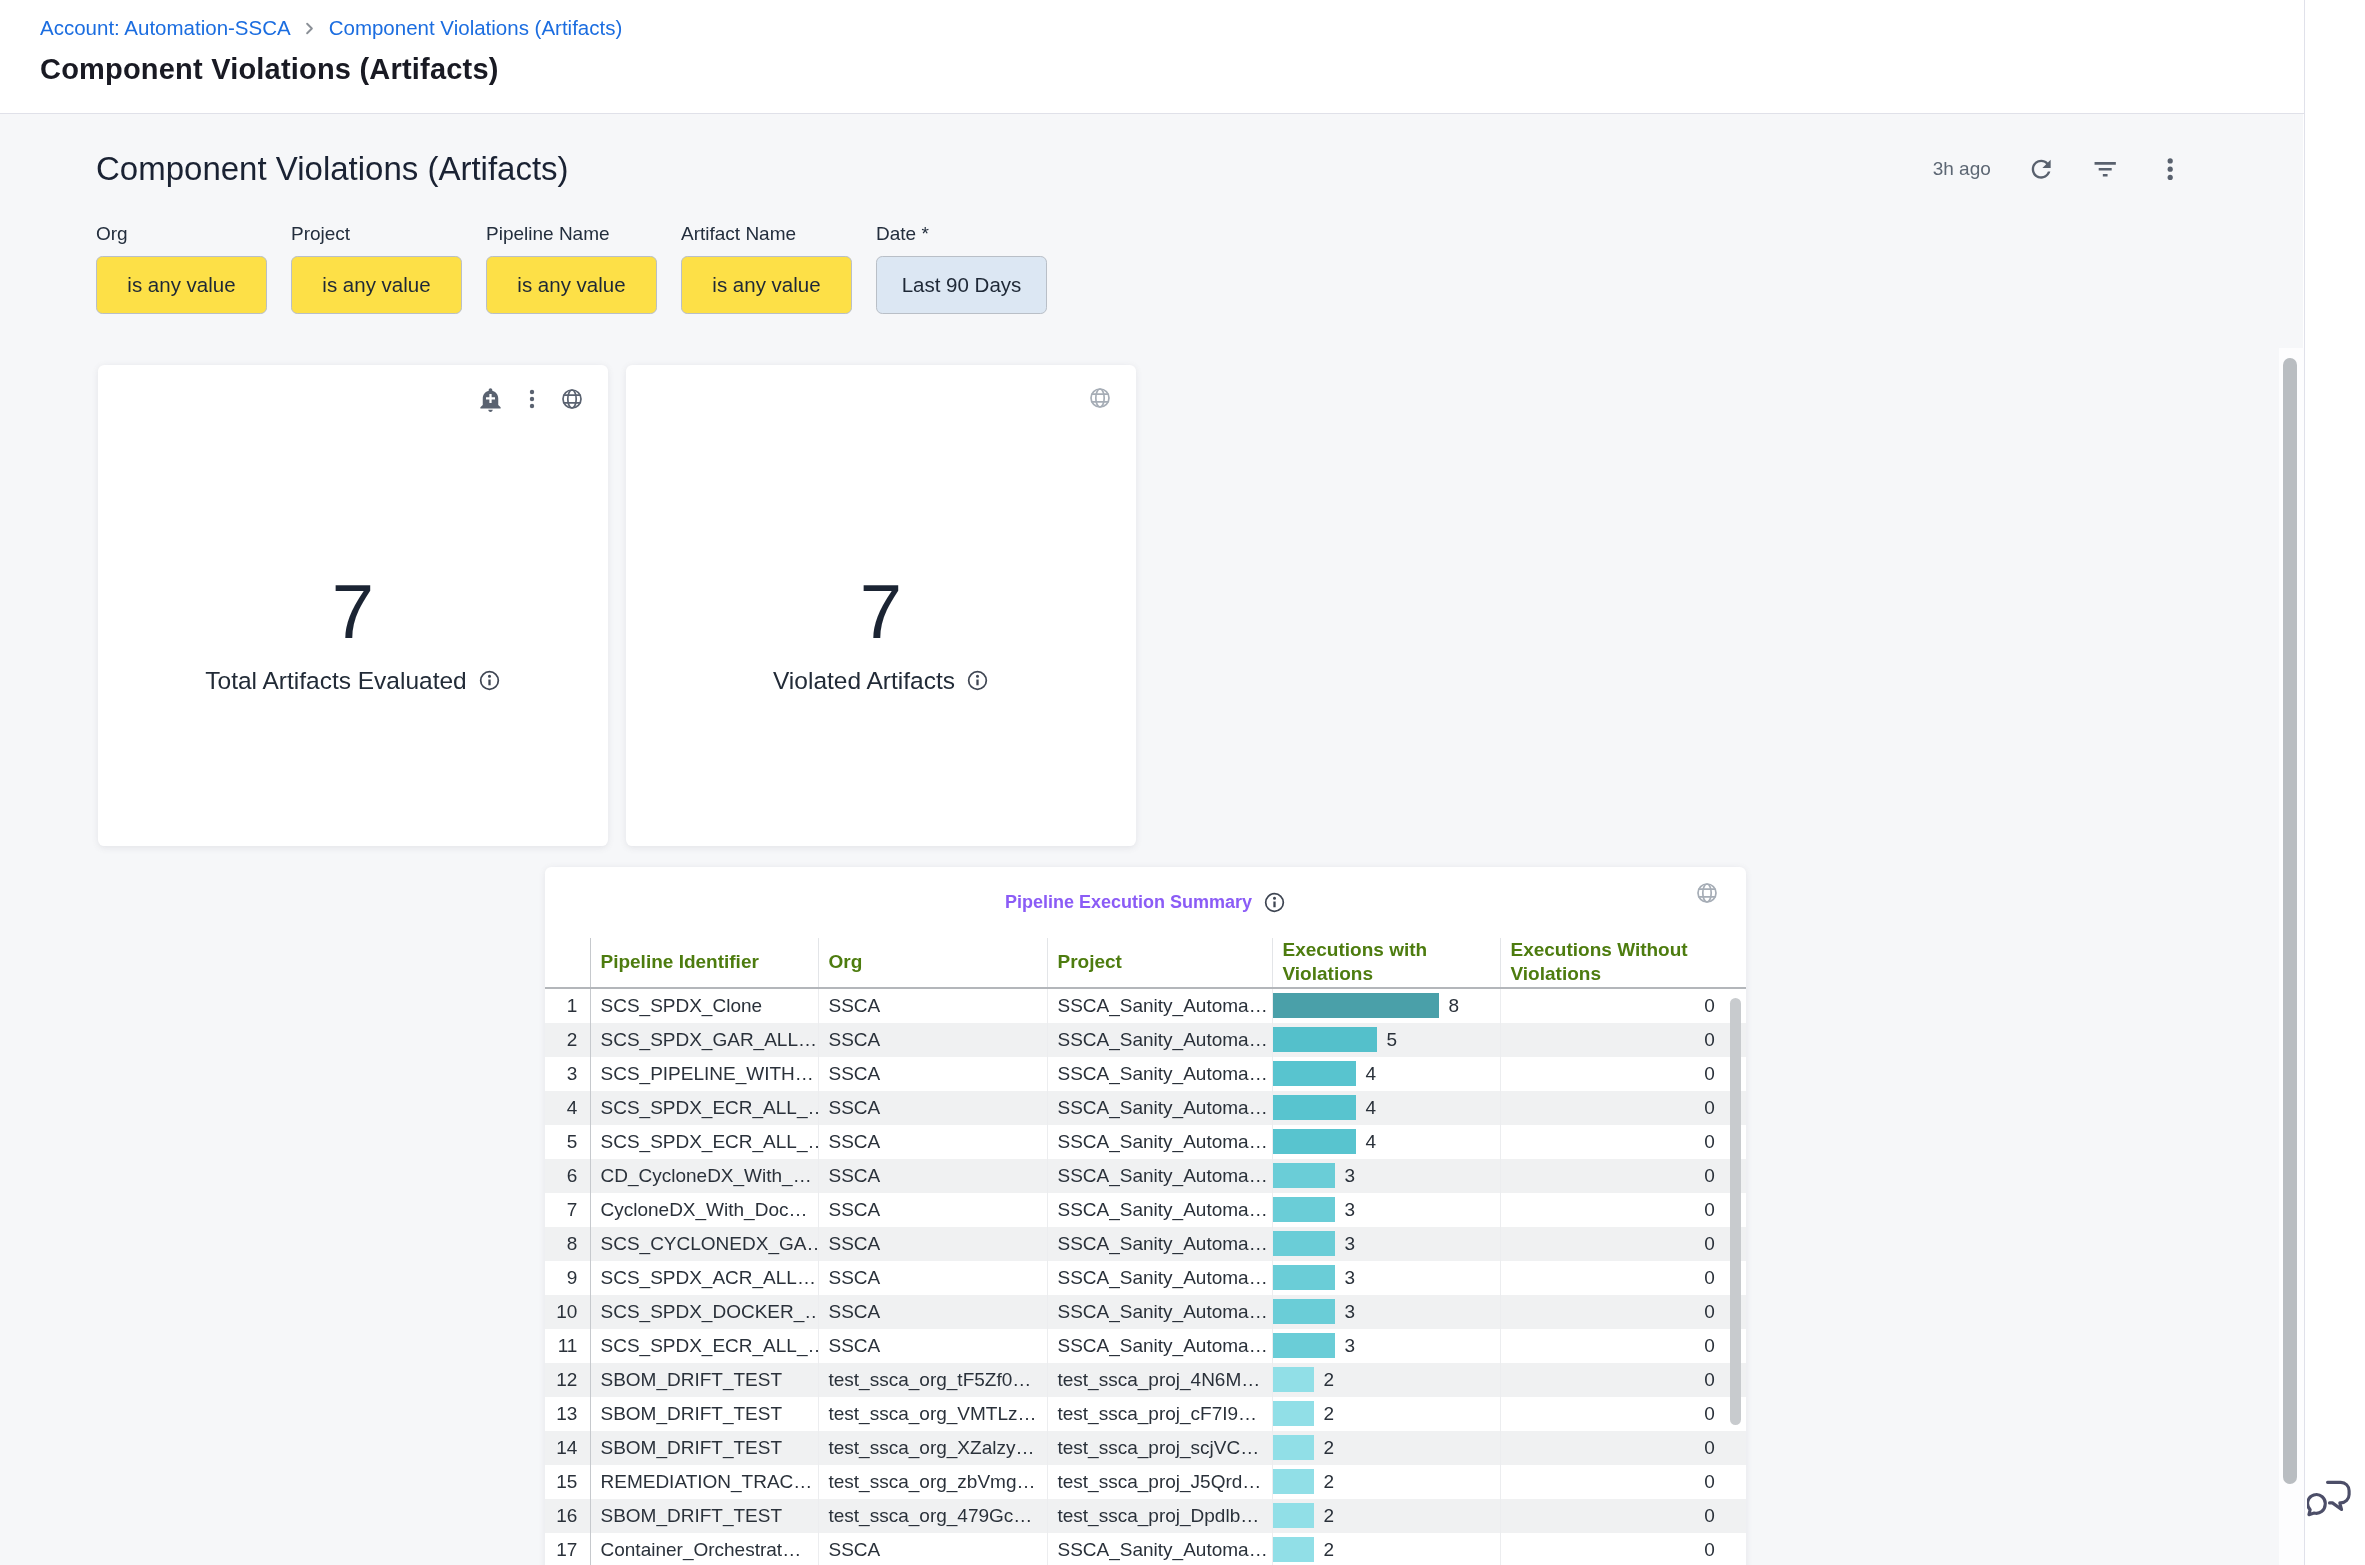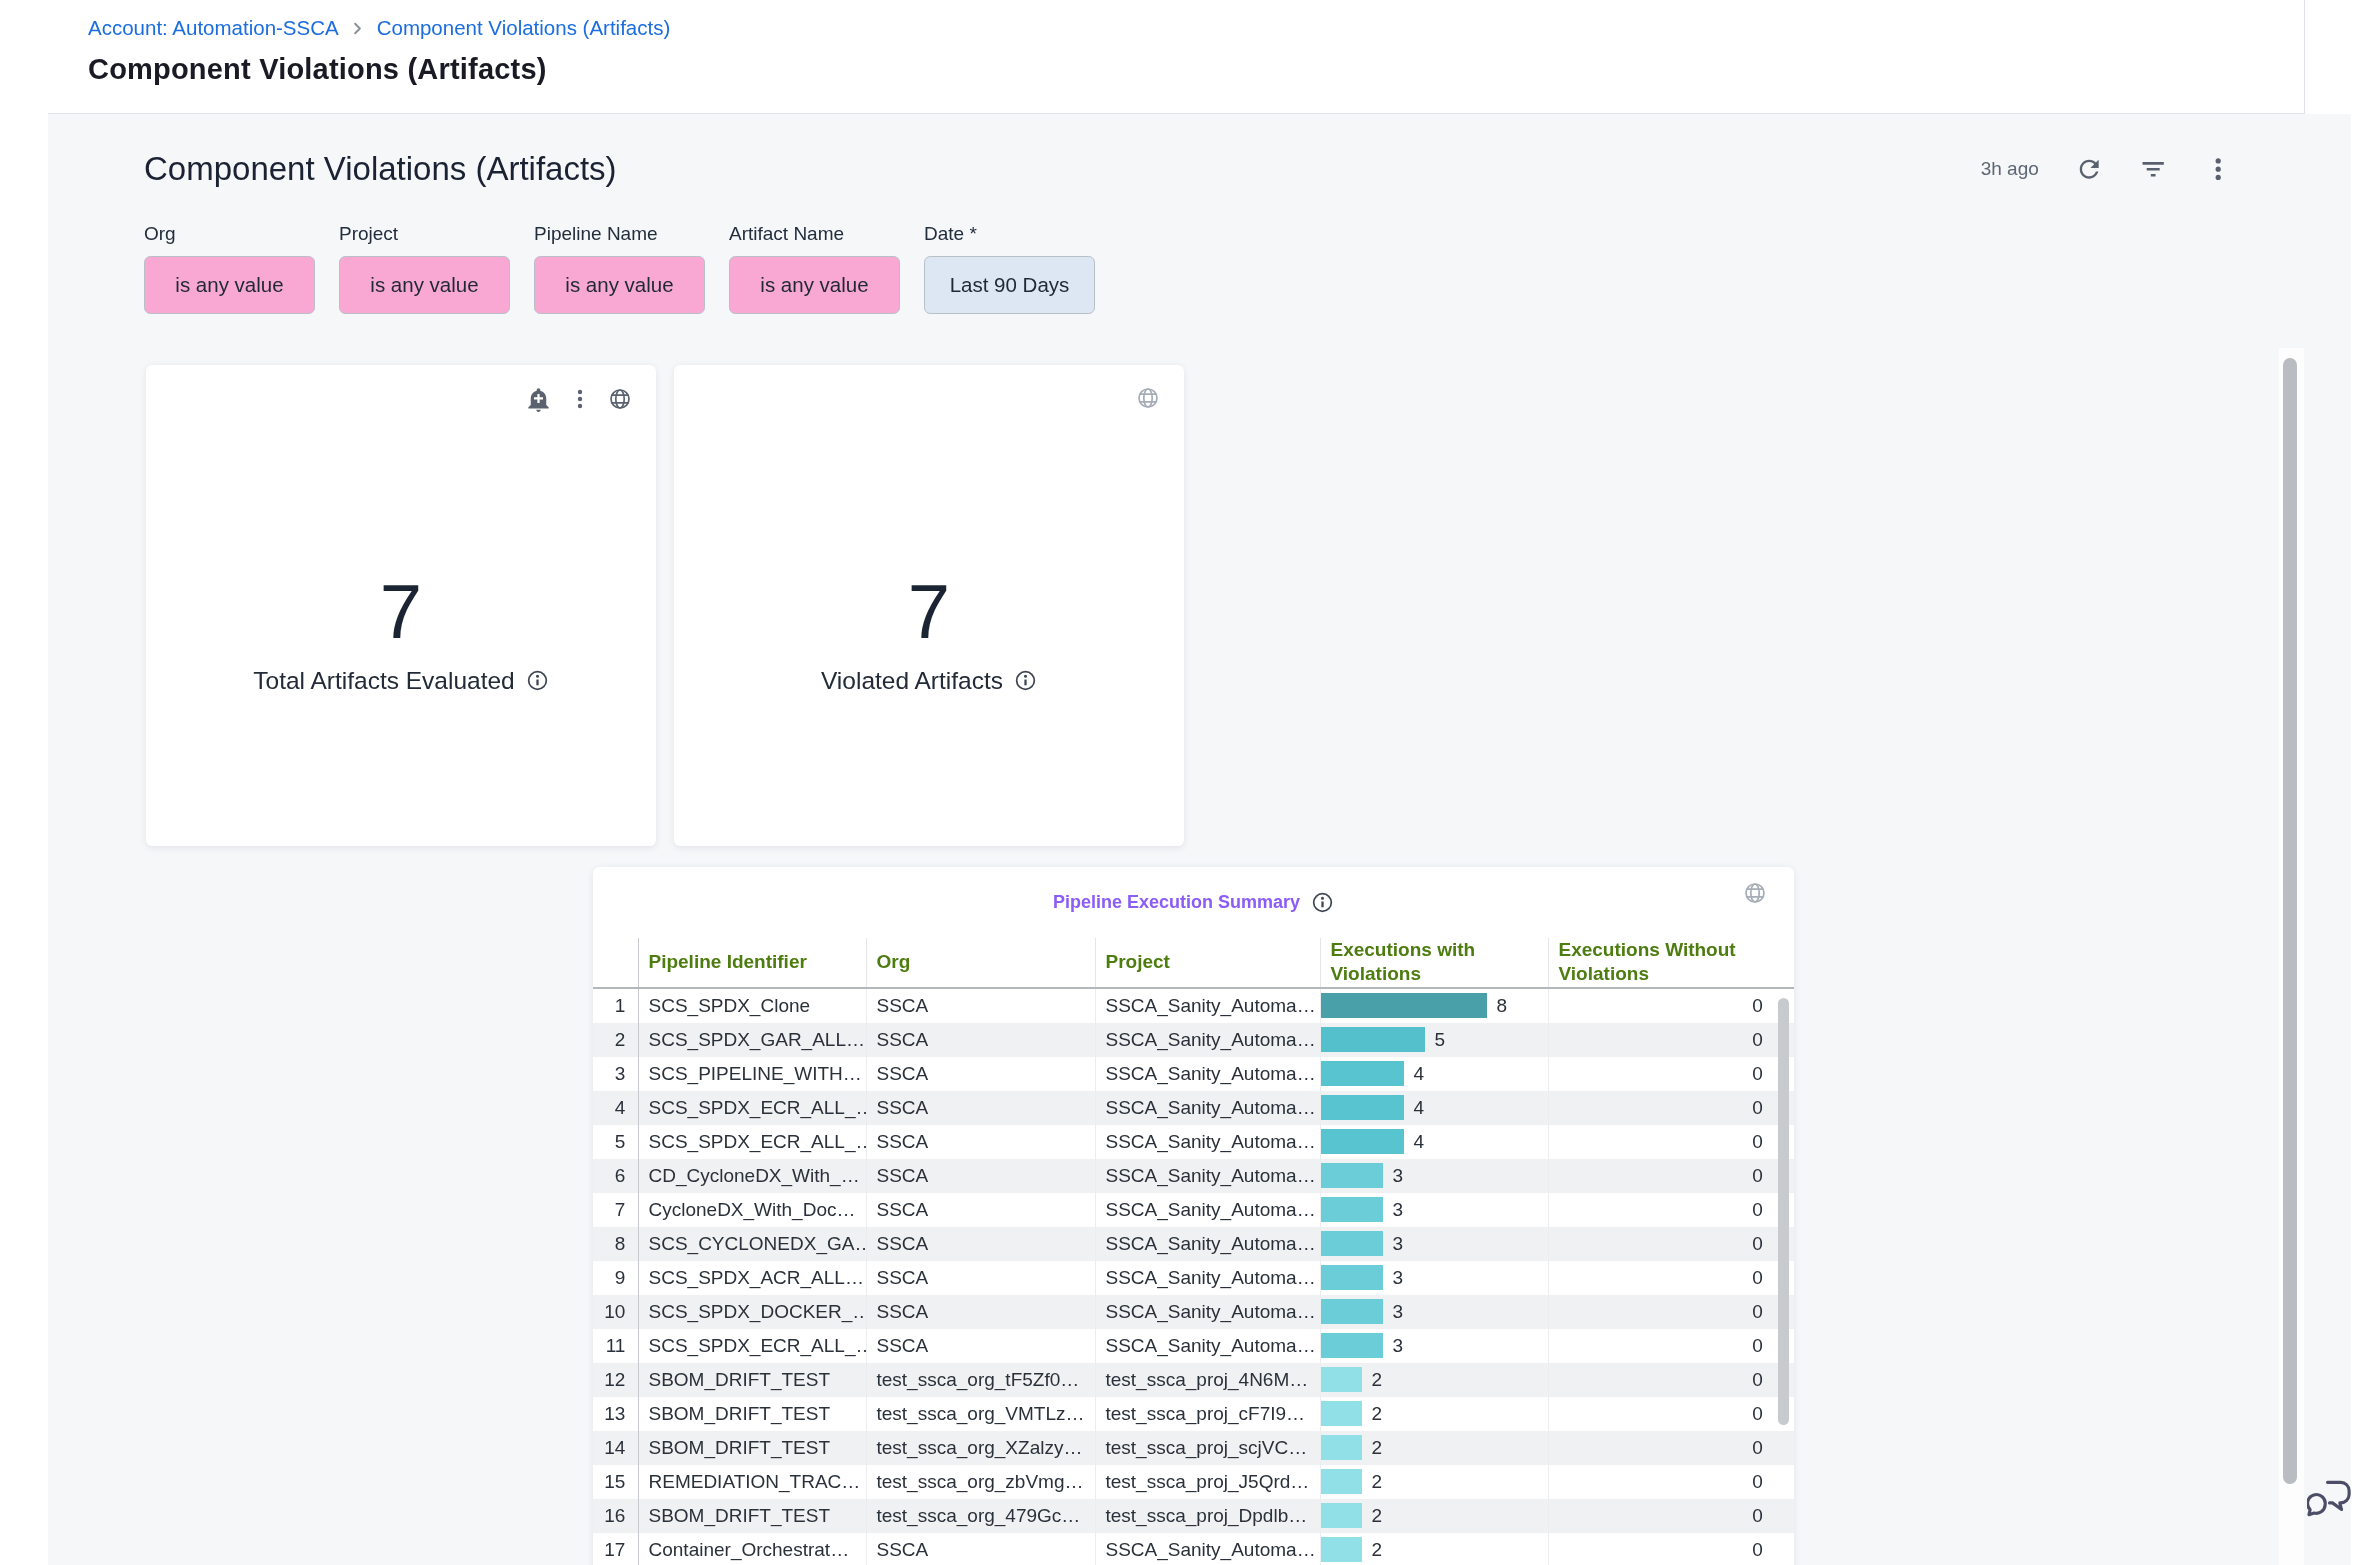--- a/index.html
+++ b/index.html
@@ -1,21 +1,21 @@
 <!DOCTYPE html>
 <html style="font-size:12.6px"><head>
 <meta charset="utf-8">
 <style>
   * { box-sizing: border-box; margin: 0; padding: 0; }
   html,body { background:#fff; }
   body { font-family:"Liberation Sans", sans-serif; }
   .page { position:relative; width:2366px; height:1566px; background:#fff; overflow:hidden; }
 
   
-  .app-col { position:absolute; left:0; top:0; width:2305px; height:1566px; background:#fff; border-right:1.6px solid #e0e1ea;padding-left:48px; }
+  .app-col { position:absolute; left:0; top:0; width:2305px; height:1566px; background:#fff; border-right:1.6px solid #e0e1ea; }
 
   
   .topbar { height:114px; background:#fff; border-bottom:1.6px solid #e0e1e9; padding:16px 0 0 40px; }
   .breadcrumb { display:flex; align-items:center; gap:9.5px; font-size:20.5px; }
   .breadcrumb a { color:#1b6de0; text-decoration:none; cursor:pointer; }
   .crumb-sep { width:19px; height:19px; color:#8b9097; display:inline-flex; }
   .crumb-sep svg { width:100%; height:100%; }
   .topbar h1 { margin-top:12.6px; font-size:29px; font-weight:700; color:#191a23; letter-spacing:0.2px; }
 
   
@@ -25,21 +25,21 @@
   .dash-header h2 { font-size:33px; font-weight:400; color:#1a2233; line-height:38px; }
   .dash-actions { display:flex; align-items:center; gap:36px; color:#59616e; }
   .last-refreshed { font-size:19px; color:#5d6774; }
   .action-btn { width:28.4px; height:28.4px; display:inline-flex; cursor:pointer; color:#59616e; background:none; border:none; }
   .action-btn svg { width:100%; height:100%; }
 
   
   .filters { display:flex; gap:24px; margin:35px 0 0 96px; }
   .filter-group { display:flex; flex-direction:column; }
   .filter-label { font-size:19px; color:#232e3d; margin-bottom:11px; line-height:22px; }
-  .filter-box { min-width:171px; height:58px; background:#f9a8d4; border:0.8px solid #b9bfc7; border-radius:6.3px;
+  .filter-box { min-width:171px; height:58px; background:#fde047; border:0.8px solid #b9bfc7; border-radius:6.3px;
     display:flex; align-items:center; justify-content:center; font-size:20.5px; color:#1e2836; padding:0 24px; cursor:pointer; }
   .filter-box.highlighted { background:#dce7f3; }
 
   
   .tiles { display:flex; gap:18px; margin:51px 0 0 98px; }
   .tile { position:relative; width:510px; height:481px; background:#fff; border-radius:6.3px;
     box-shadow:0 1.6px 6.3px rgba(96,97,112,.12); }
   .tile-icons { position:absolute; top:20.5px; right:24px; display:flex; align-items:center; gap:16px; color:#a6adb6; }
   .tile-icons.dark { color:#5a6270; }
   .tile-icon { width:24px; height:24px; display:inline-flex; cursor:pointer; }

